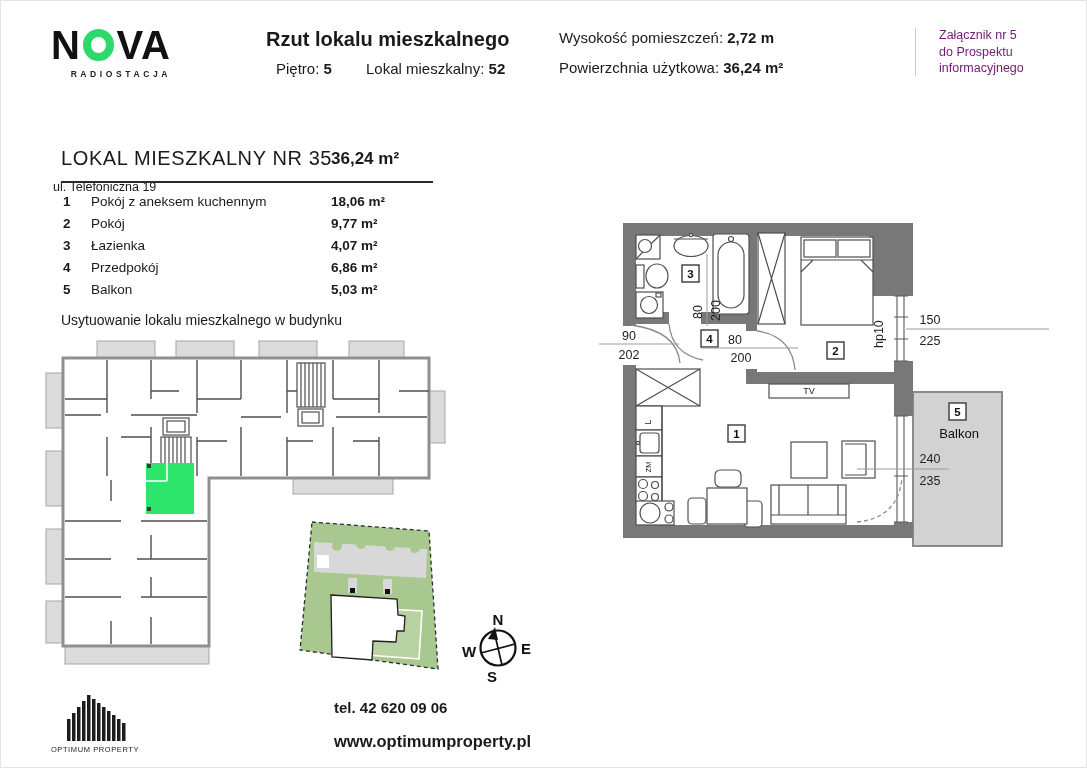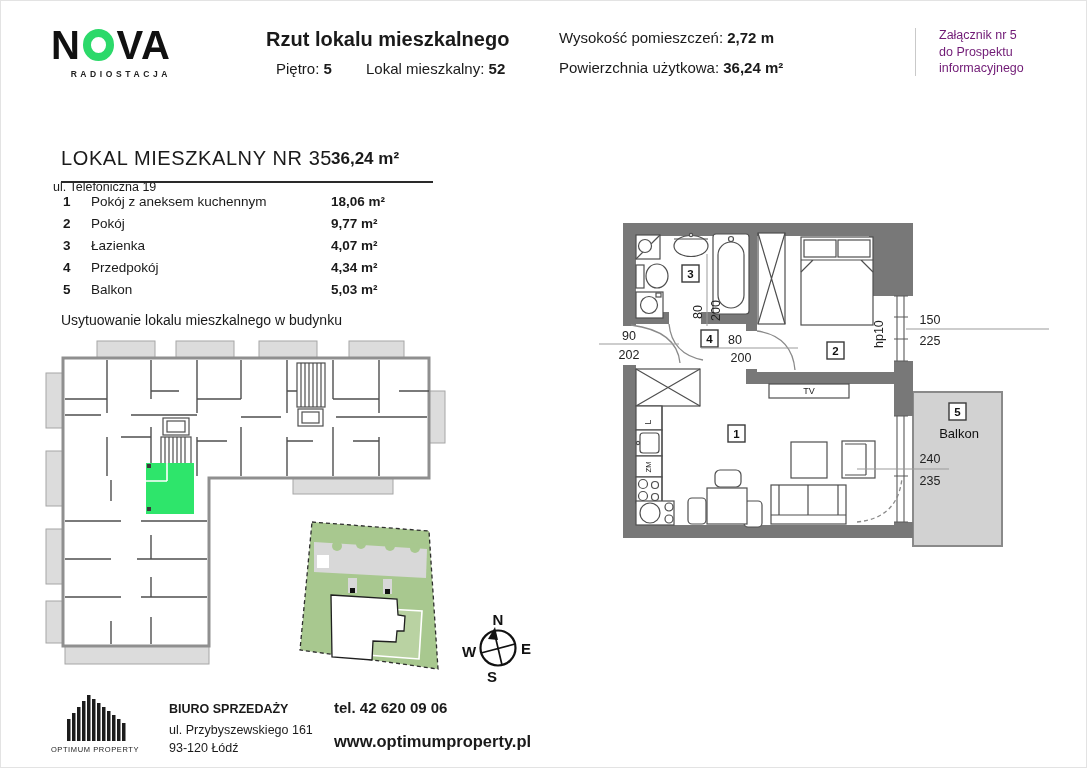--- a/index.html
+++ b/index.html
@@ -84,21 +84,21 @@
       <span class="room-area">9,77 m²</span>
     </div>
     <div class="room-row">
       <span class="room-no">3</span>
       <span class="room-name">Łazienka</span>
       <span class="room-area">4,07 m²</span>
     </div>
     <div class="room-row">
       <span class="room-no">4</span>
       <span class="room-name">Przedpokój</span>
-      <span class="room-area">4,34 m²</span>
+      <span class="room-area">6,86 m²</span>
     </div>
     <div class="room-row">
       <span class="room-no">5</span>
       <span class="room-name">Balkon</span>
       <span class="room-area">5,03 m²</span>
     </div>
   </div>
   <div class="loc-heading">Usytuowanie lokalu mieszkalnego w budynku</div>
 
   <svg class="bplan" width="505" height="357" viewBox="40 333 505 357">
@@ -314,21 +314,16 @@
       <rect x="33" y="6" width="3.5" height="42"></rect>
       <rect x="38" y="10" width="3.5" height="38"></rect>
       <rect x="43" y="14" width="3.5" height="34"></rect>
       <rect x="48" y="18" width="3.5" height="30"></rect>
       <rect x="53" y="22" width="3.5" height="26"></rect>
       <rect x="58" y="26" width="3.5" height="22"></rect>
       <rect x="63" y="30" width="3.5" height="18"></rect>
     </g>
   </svg>
   <div class="f-logo-caption">OPTIMUM PROPERTY</div>
-  <div class="f-office">
-    <div class="t">BIURO SPRZEDAŻY</div>
-    <div>ul. Przybyszewskiego 161</div>
-    <div>93-120 Łódź</div>
-  </div>
   <div class="f-phone">tel.  42 620 09 06</div>
   <div class="f-site">www.optimumproperty.pl</div>
 
 </div>
 
 </body></html>

